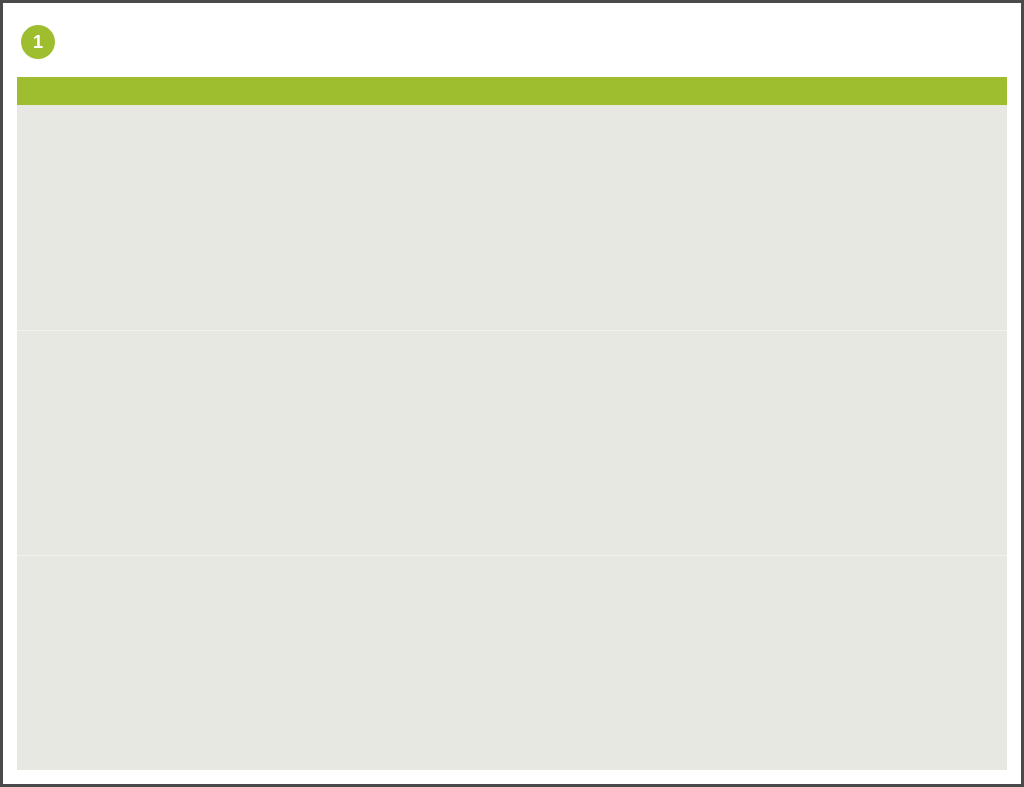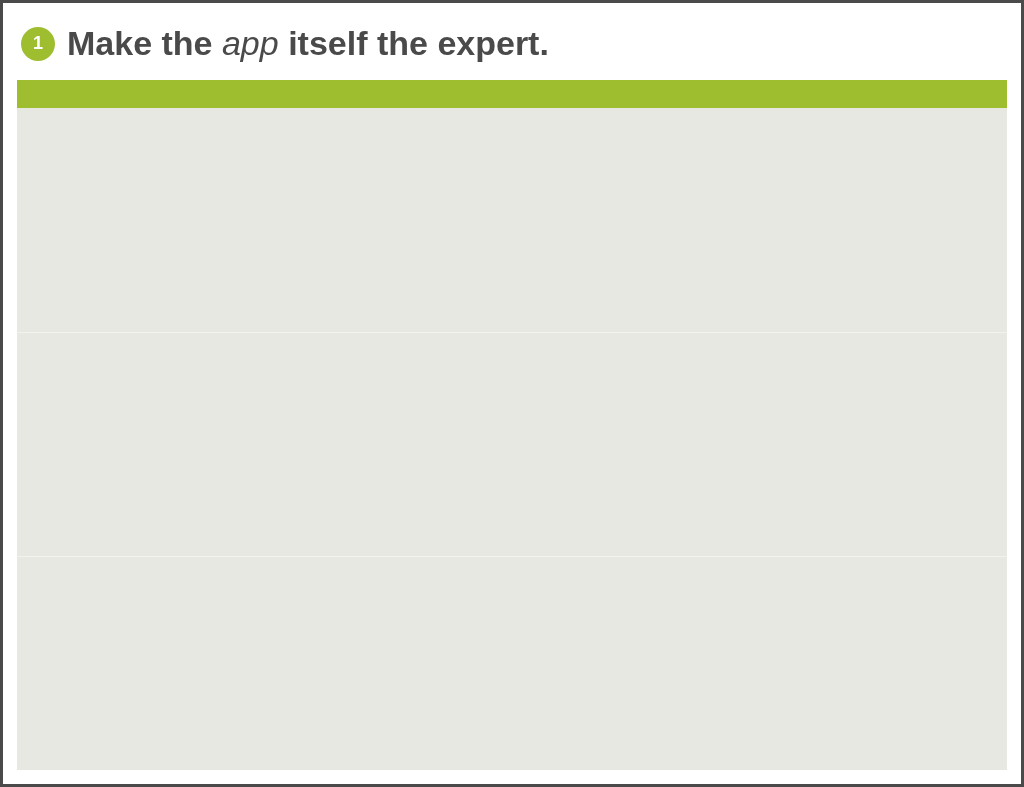--- a/index.html
+++ b/index.html
@@ -91,23 +91,20 @@
     }
   </style>
 </head>
 <body>
 
 <div class="slide-container">
   <div class="header-section">
     <div class="number-badge">
       <span>1</span>
     </div>
-    <h1 class="slide-title">
-      <span>Make the </span><span class="italic-word">app</span><span> itself the expert.</span>
-    </h1>
   </div>
 
   <div class="green-bar"></div>
 
   <div class="content-panels">
     <div class="panel panel-1"></div>
     <div class="panel panel-2"></div>
     <div class="panel panel-3"></div>
   </div>
 </div>

